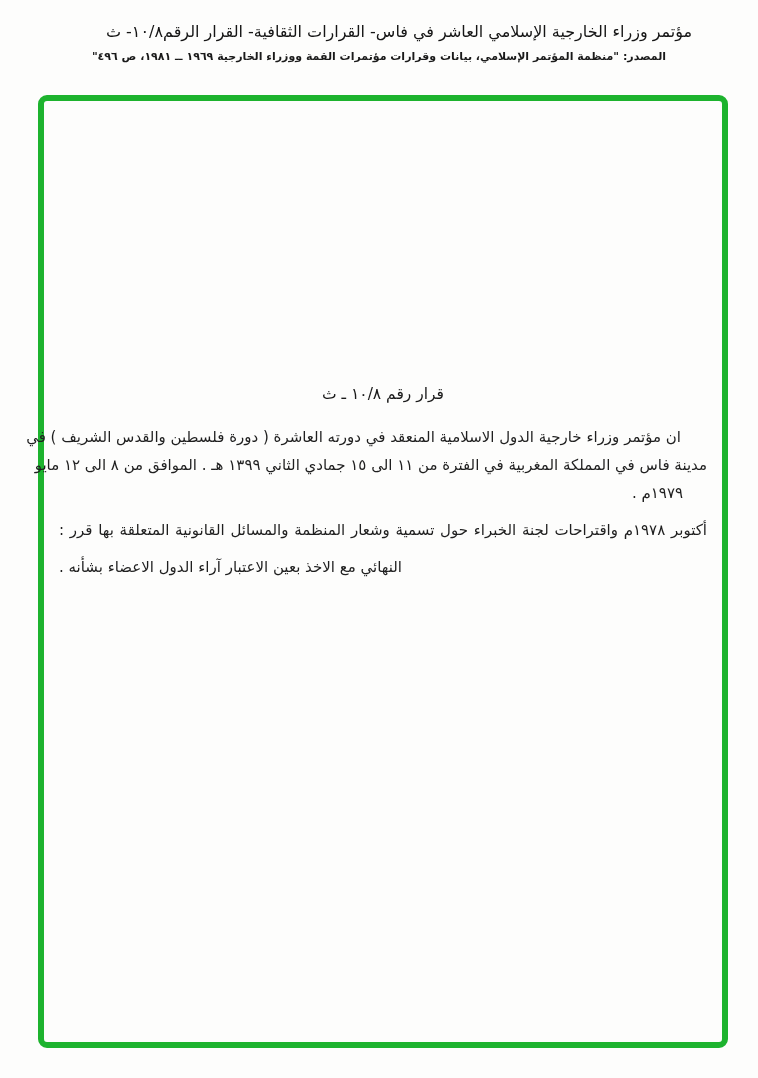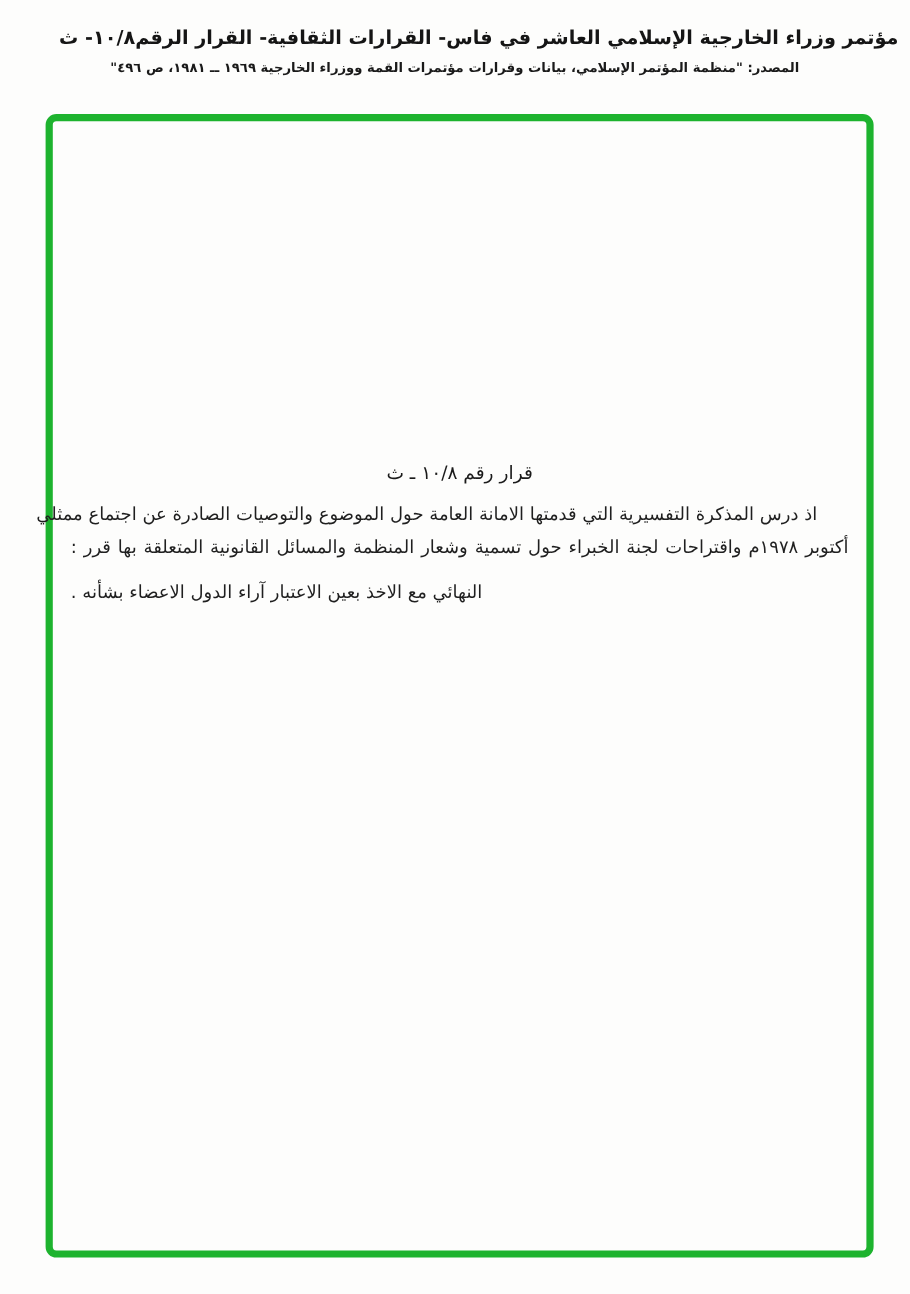--- a/index.html
+++ b/index.html
@@ -8,21 +8,21 @@
     background:#fdfdfc;
     font-family:"DejaVu Sans",sans-serif;
     color:#1b1b1b;
     overflow:hidden;
   }
   .header{
     position:absolute;top:20px;left:0;width:758px;
     text-align:center;direction:rtl;
   }
   .header-line1{
-    font-size:16px;font-weight:bold;line-height:24px;
+    font-size:16px;font-weight:normal;line-height:24px;
     letter-spacing:0px;color:#151515;margin-left:40px;
   }
   .header-line2{
     margin-top:5px;
     font-size:11px;font-weight:bold;line-height:16px;color:#1a1a1a;
   }
   .frame{
     position:absolute;left:38px;top:95px;width:690px;height:953px;
     box-sizing:border-box;
     border:6px solid #1db32e;
@@ -65,23 +65,27 @@
   <div class="header-line2">المصدر: "منظمة المؤتمر الإسلامي، بيانات وقرارات مؤتمرات القمة ووزراء الخارجية ١٩٦٩ ــ ١٩٨١، ص ٤٩٦"</div>
 </div>
 
 <div class="frame"></div>
 
 <div class="content">
 
   <div class="doc-title">قرار رقم ١٠/٨ ـ ث</div>
 
 
+  <div class="para first-para">
+    <div class="tline indent">ان مؤتمر وزراء خارجية الدول الاسلامية المنعقد في دورته العاشرة ( دورة فلسطين والقدس الشريف ) في</div>
+    <div class="tline">مدينة فاس في المملكة المغربية في الفترة من ١١ الى ١٥ جمادي الثاني ١٣٩٩ هـ . الموافق من ٨ الى ١٢ مايو</div>
+    <div class="tline end-right inset-right">١٩٧٩م .</div>
+  </div>
 
   <div class="para">
-    <div class="tline indent">اذ درس المذكرة التفسيرية التي قدمتها الامانة العامة حول الموضوع والتوصيات الصادرة عن اجتماع ممثلي</div>
     <div class="tline">أكتوبر ١٩٧٨م واقتراحات لجنة الخبراء حول تسمية وشعار المنظمة والمسائل القانونية المتعلقة بها قرر :</div>
   </div>
 
   <div class="para">
     <div class="tline end-left">النهائي مع الاخذ بعين الاعتبار آراء الدول الاعضاء بشأنه .</div>
   </div>
 
 </div>
 
 </body></html>

